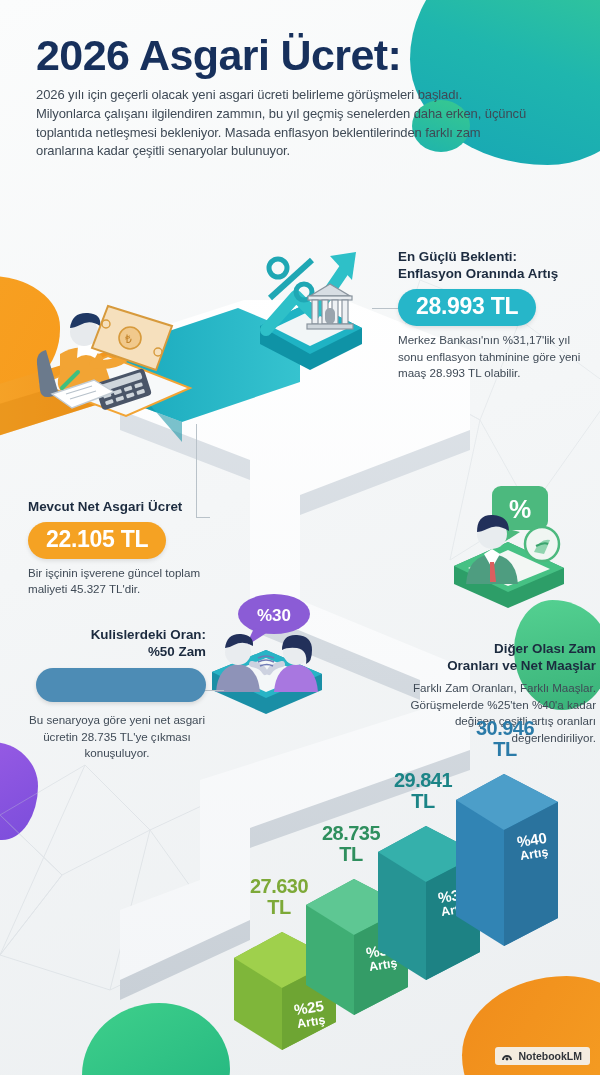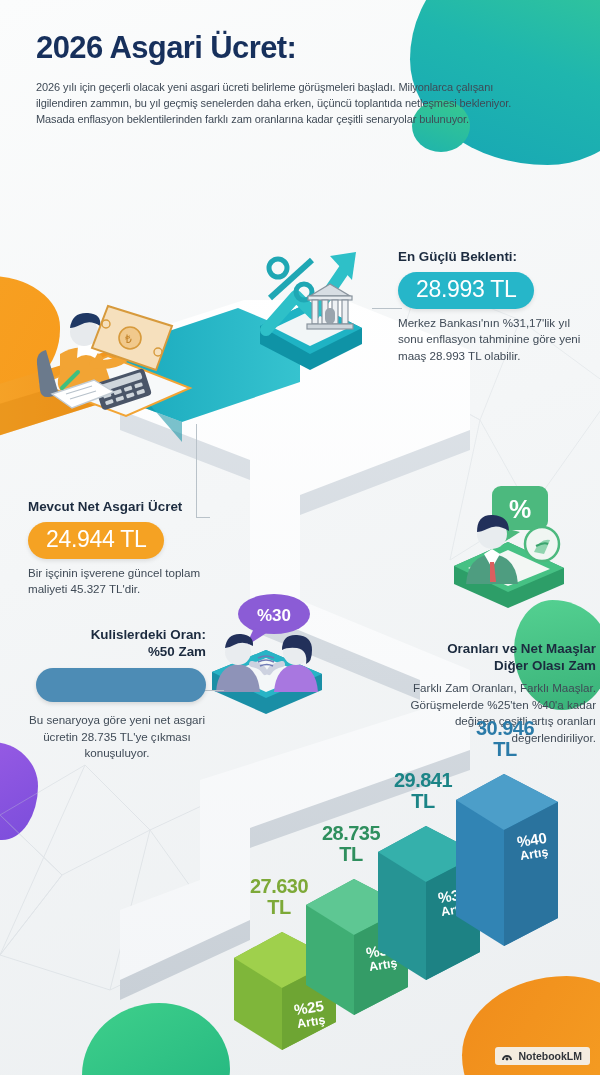--- a/index.html
+++ b/index.html
@@ -53,34 +53,34 @@
   }
   .netlines { position:absolute; left:-10px; bottom:70px; width:270px; height:250px; opacity:.35; }
   .netlines2 { position:absolute; right:-20px; top:260px; width:230px; height:320px; opacity:.3; }
 
   
   .road { position:absolute; left:0; top:300px; width:600px; height:740px; }
 
   
   .header { position:absolute; left:36px; top:30px; width:508px; }
   .title {
-    font-size:31px; font-weight:bold; line-height:1.17;
+    font-size:43px; font-weight:bold; line-height:1.17;
     color:#17305c; letter-spacing:-.6px;
   }
   .intro {
-    margin-top:14px; font-size:11px; line-height:1.44;
+    margin-top:6px; font-size:13px; line-height:1.44;
     color:#3f4a56; letter-spacing:-.1px; max-width:492px;
   }
 
   
   .callout { position:absolute; }
   .co-head { font-size:13.4px; font-weight:bold; color:#1c2b3f; line-height:1.28; }
   .pill {
     display:inline-block; margin:7px 0 6px; padding:5px 18px 6px;
-    border-radius:22px; color:#fff; font-size:23px; font-weight:normal;
+    border-radius:22px; color:#fff; font-size:23px; font-weight:bold;
     letter-spacing:-.3px; line-height:1.12;
   }
   .pill.teal   { background:#26b6c9; box-shadow:0 2px 4px rgba(0,0,0,.10); }
   .pill.orange { background:#f5a223; box-shadow:0 2px 4px rgba(0,0,0,.10); }
   .pill.blue-empty {
     background:#4d8cb5; width:170px; height:34px; border-radius:20px;
     box-shadow:0 2px 4px rgba(0,0,0,.12); margin:8px 0 6px;
   }
   .co-body { font-size:11.6px; line-height:1.42; color:#3f4a56; }
 
@@ -339,47 +339,48 @@
       <path d="M40 78 l4 0 l2 20 l-6 0 z" fill="#d95f5f"></path>
       <circle cx="42" cy="50" r="15" fill="#e8ecef"></circle>
       <path d="M27 48 q0 -18 16 -17 q16 1 16 16 q-12 -8 -22 -2 q-6 3 -10 3 z" fill="#22305a"></path>
     </g>
   </svg>
 
   <div class="connector" style="left:372px; top:308px; width:30px;"></div>
   <div class="callout" id="callout-inflation">
     <div class="co-head">
       <div>En Güçlü Beklenti:</div>
+      <div>Enflasyon Oranında Artış</div>
     </div>
     <div class="pill teal">28.993 TL</div>
     <div class="co-body">Merkez Bankası'nın %31,17'lik yıl sonu enflasyon tahminine göre yeni maaş 28.993 TL olabilir.</div>
   </div>
 
   <div class="connector-v" style="left:196px; top:424px; height:94px;"></div>
   <div class="connector" style="left:196px; top:517px; width:14px;"></div>
   <div class="callout" id="callout-current">
     <div class="co-head">Mevcut Net Asgari Ücret</div>
-    <div class="pill orange">24.944 TL</div>
+    <div class="pill orange">22.105 TL</div>
     <div class="co-body">Bir işçinin işverene güncel toplam maliyeti 45.327 TL'dir.</div>
   </div>
 
   <div class="connector" style="left:196px; top:690px; width:28px;"></div>
   <div class="callout" id="callout-backstage">
     <div class="co-head">
       <div>Kulislerdeki Oran:</div>
       <div>%50 Zam</div>
     </div>
     <div class="pill blue-empty"></div>
     <div class="co-body">Bu senaryoya göre yeni net asgari ücretin 28.735 TL'ye çıkması konuşuluyor.</div>
   </div>
 
   <div class="callout" id="callout-other">
     <div class="co-head">
+      <div>Diğer Olası Zam</div>
       <div>Oranları ve Net Maaşlar</div>
-      <div>Diğer Olası Zam</div>
     </div>
     <div class="co-body" style="margin-top:6px;">Farklı Zam Oranları, Farklı Maaşlar. Görüşmelerde %25'ten %40'a kadar değişen çeşitli artış oranları değerlendiriliyor.</div>
   </div>
 
   <div class="chart">
 
     <div class="bar" style="left:2px; top:176px;">
       <svg width="110" height="122">
         <path d="M4 30 L52 4 L106 32 L106 94 L52 122 L4 92 Z" fill="#7fb63a"></path>
         <path d="M4 30 L52 4 L106 32 L52 60 Z" fill="#9fd04c"></path>

